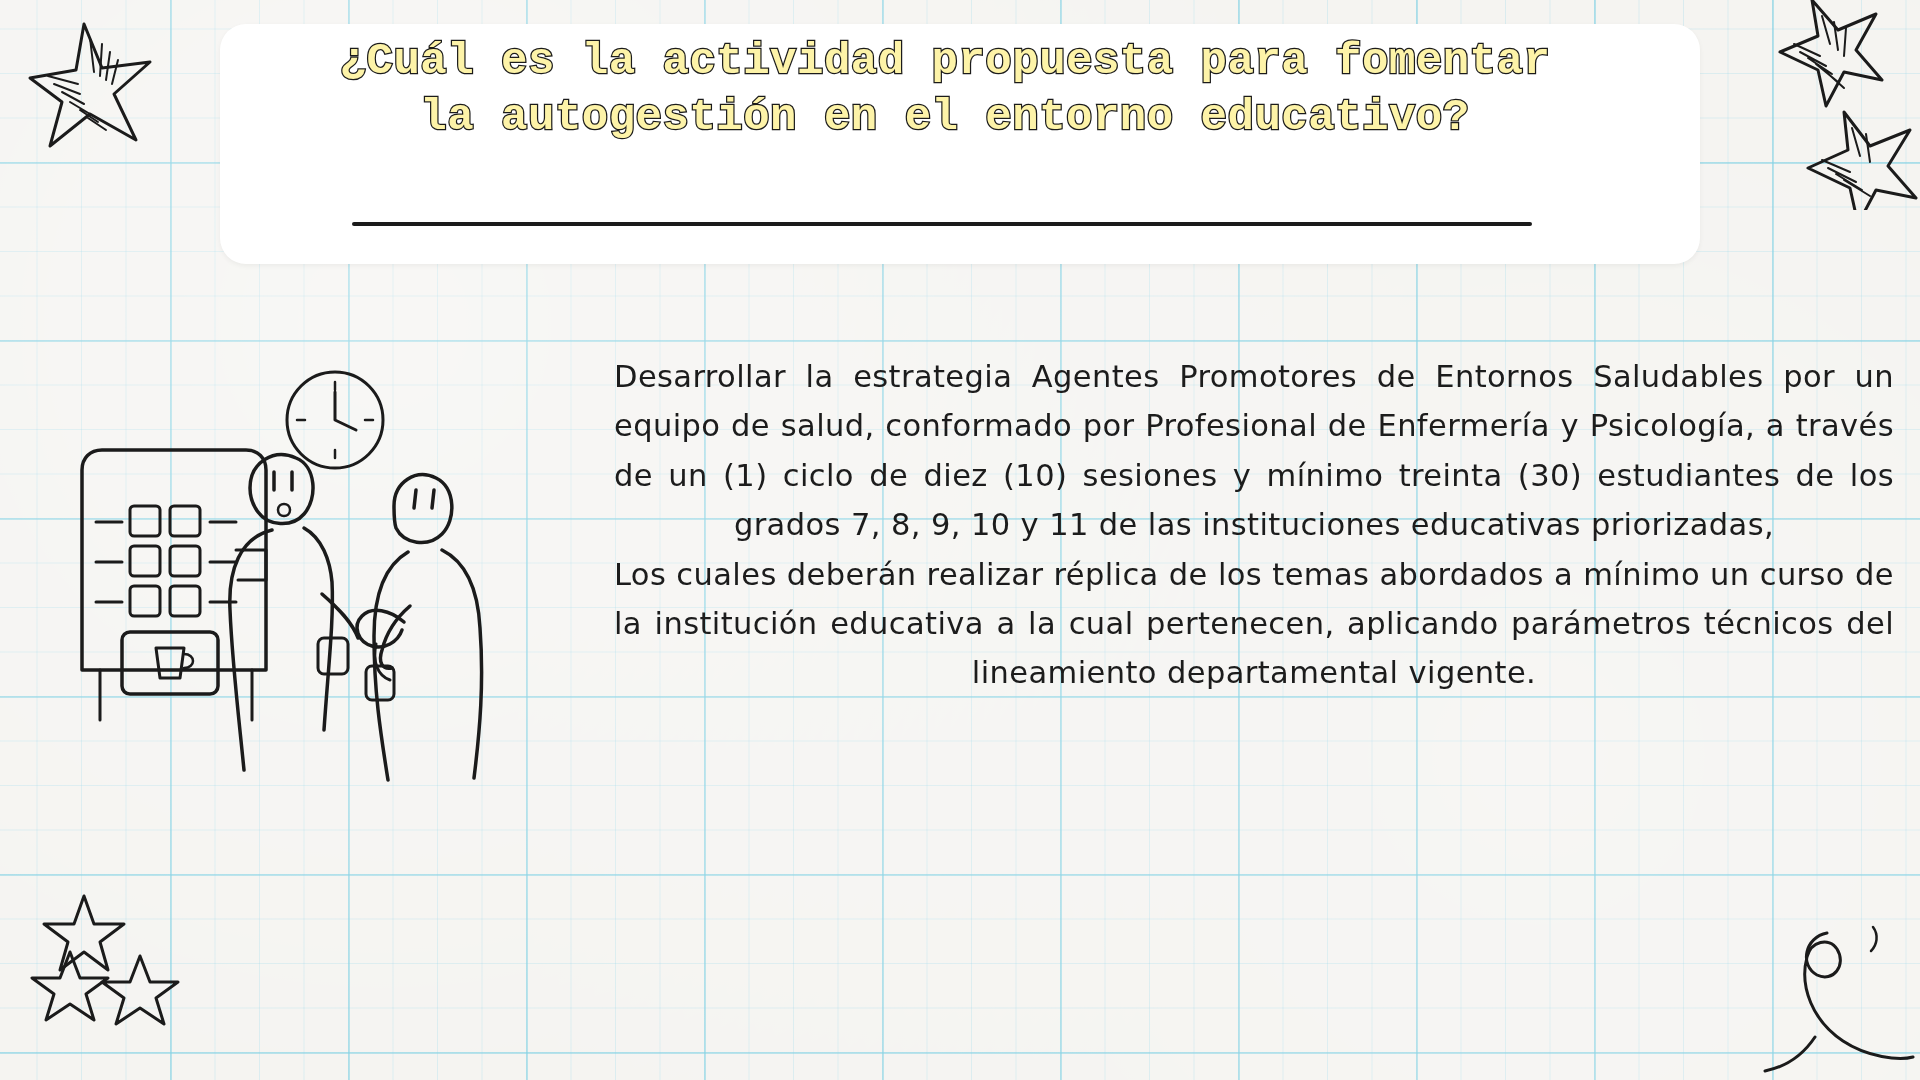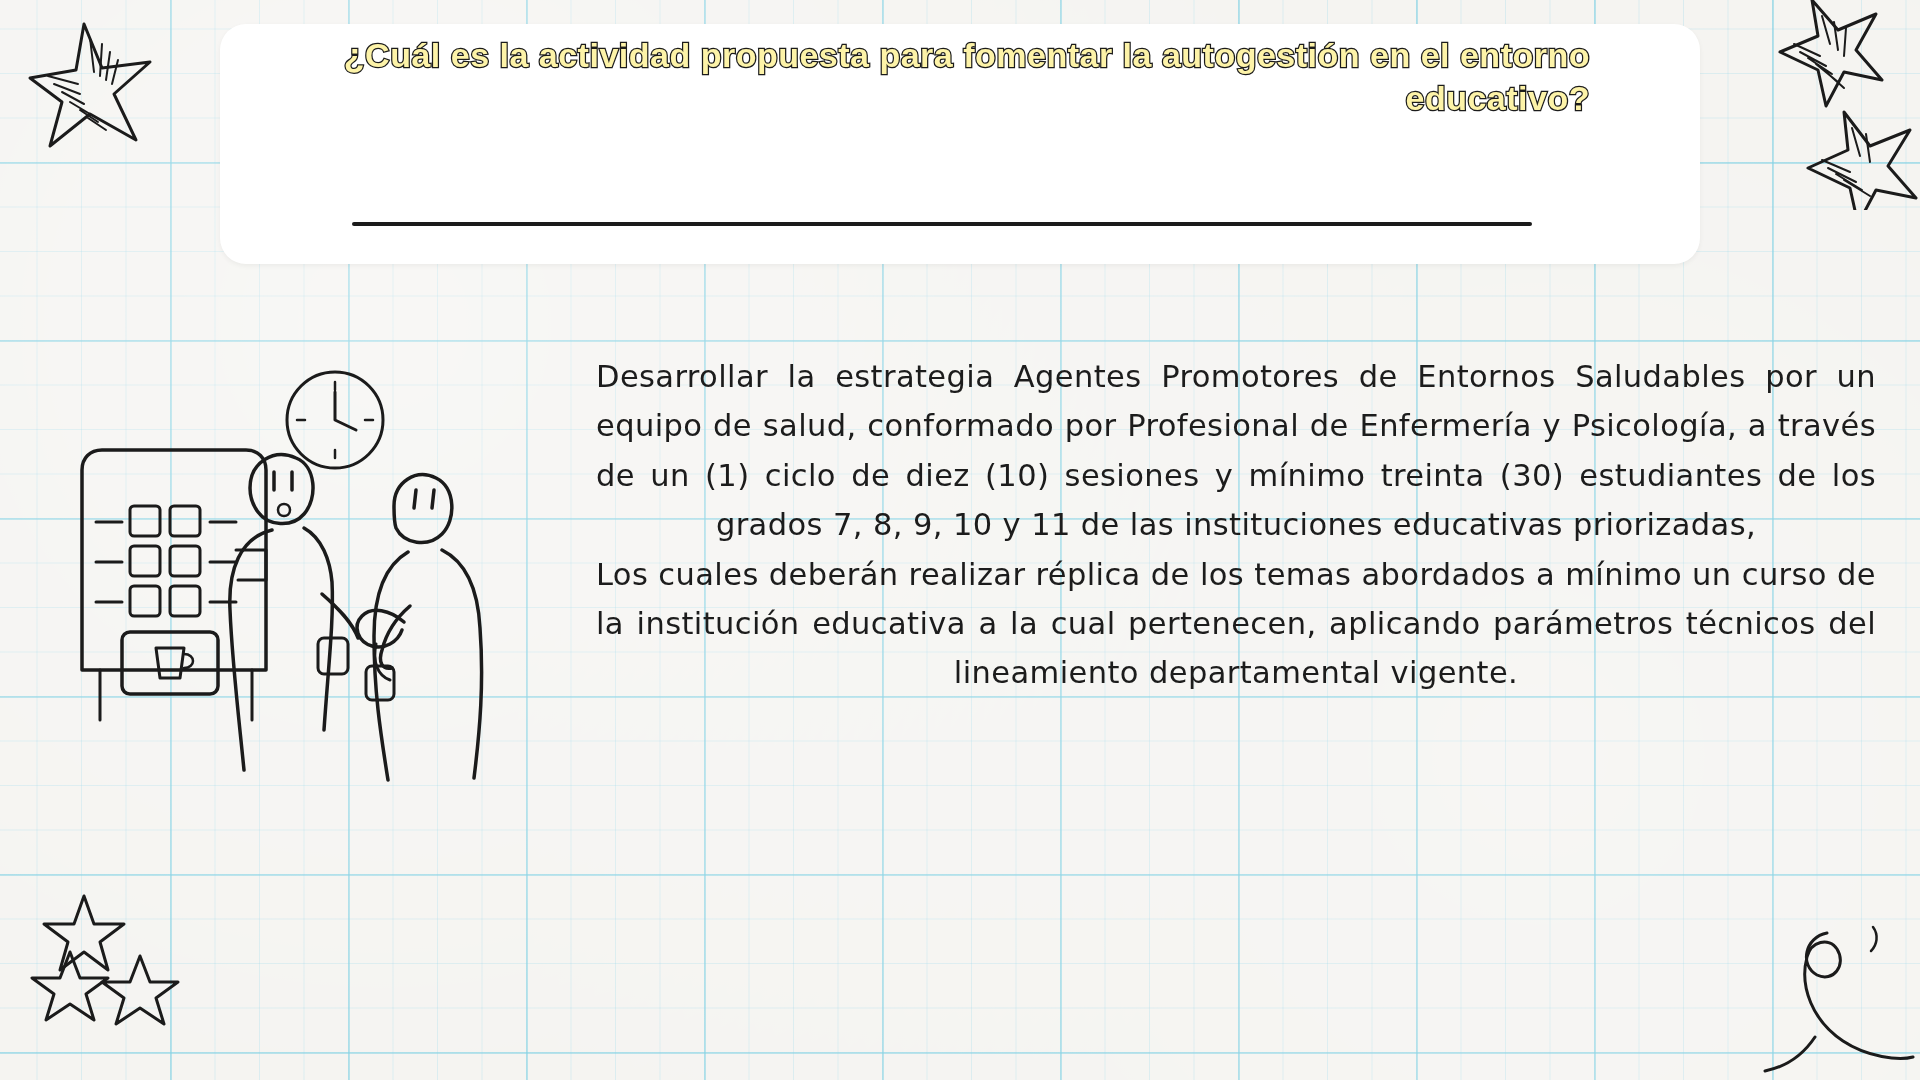--- a/index.html
+++ b/index.html
@@ -54,23 +54,23 @@
     height: 240px;
     background: #ffffff;
     border-radius: 26px;
     box-shadow: 0 2px 5px rgba(0,0,0,0.05);
   }
   #title-text {
     position: absolute;
     left: 300px;
     top: 34px;
     width: 1290px;
-    text-align: right;
-    font-family: Liberation Sans, sans-serif;
-    font-size: 34px;
+    text-align: center;
+    font-family: Liberation Mono, monospace;
+    font-size: 44px;
     line-height: 1.27;
     font-weight: 700;
     letter-spacing: 0.5px;
     color: #fdf3a8;
     -webkit-text-stroke: 2.5px #1b1b1b;
     paint-order: stroke fill;
     white-space: pre-line;
   }
   #title-underline {
     position: absolute;
@@ -78,21 +78,21 @@
     top: 222px;
     width: 1180px;
     height: 4px;
     background: #1b1b1b;
     border-radius: 2px;
   }
 
   
   #body-text {
     position: absolute;
-    left: 596px;
+    left: 614px;
     top: 352px;
     width: 1280px;
     text-align: justify;
     text-align-last: center;
     font-family: "DejaVu Sans", sans-serif;
     font-size: 30.5px;
     line-height: 1.62;
     color: #1c1c1c;
     letter-spacing: 0.4px;
     white-space: pre-line;

